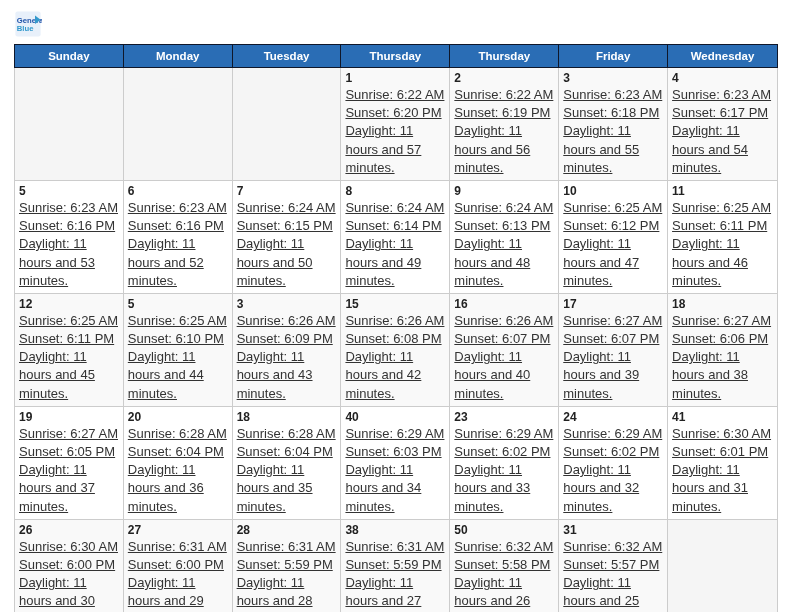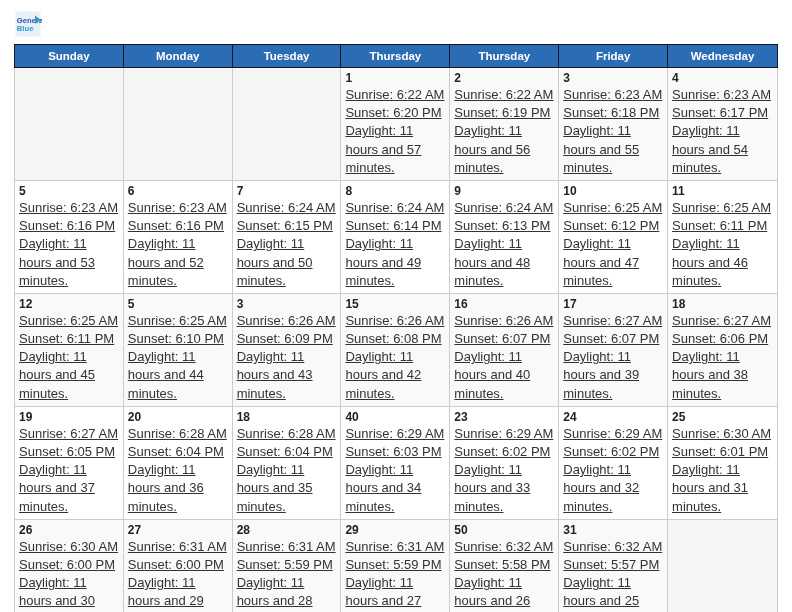--- a/index.html
+++ b/index.html
@@ -265,21 +265,21 @@
 Sunset: 6:02 PM
 Daylight: 11 hours and 33 minutes.</div>
           </td>
           <td>
             <div class="day-num">24</div>
             <div class="day-info" style="white-space: pre-line;">Sunrise: 6:29 AM
 Sunset: 6:02 PM
 Daylight: 11 hours and 32 minutes.</div>
           </td>
           <td>
-            <div class="day-num">25</div>
+            <div class="day-num">41</div>
             <div class="day-info" style="white-space: pre-line;">Sunrise: 6:30 AM
 Sunset: 6:01 PM
 Daylight: 11 hours and 31 minutes.</div>
           </td>
         </tr>
         <tr class="row-shade">
           <td>
             <div class="day-num">26</div>
             <div class="day-info" style="white-space: pre-line;">Sunrise: 6:30 AM
 Sunset: 6:00 PM
@@ -291,21 +291,21 @@
 Sunset: 6:00 PM
 Daylight: 11 hours and 29 minutes.</div>
           </td>
           <td>
             <div class="day-num">28</div>
             <div class="day-info" style="white-space: pre-line;">Sunrise: 6:31 AM
 Sunset: 5:59 PM
 Daylight: 11 hours and 28 minutes.</div>
           </td>
           <td>
-            <div class="day-num">29</div>
+            <div class="day-num">38</div>
             <div class="day-info" style="white-space: pre-line;">Sunrise: 6:31 AM
 Sunset: 5:59 PM
 Daylight: 11 hours and 27 minutes.</div>
           </td>
           <td>
             <div class="day-num">50</div>
             <div class="day-info" style="white-space: pre-line;">Sunrise: 6:32 AM
 Sunset: 5:58 PM
 Daylight: 11 hours and 26 minutes.</div>
           </td>

